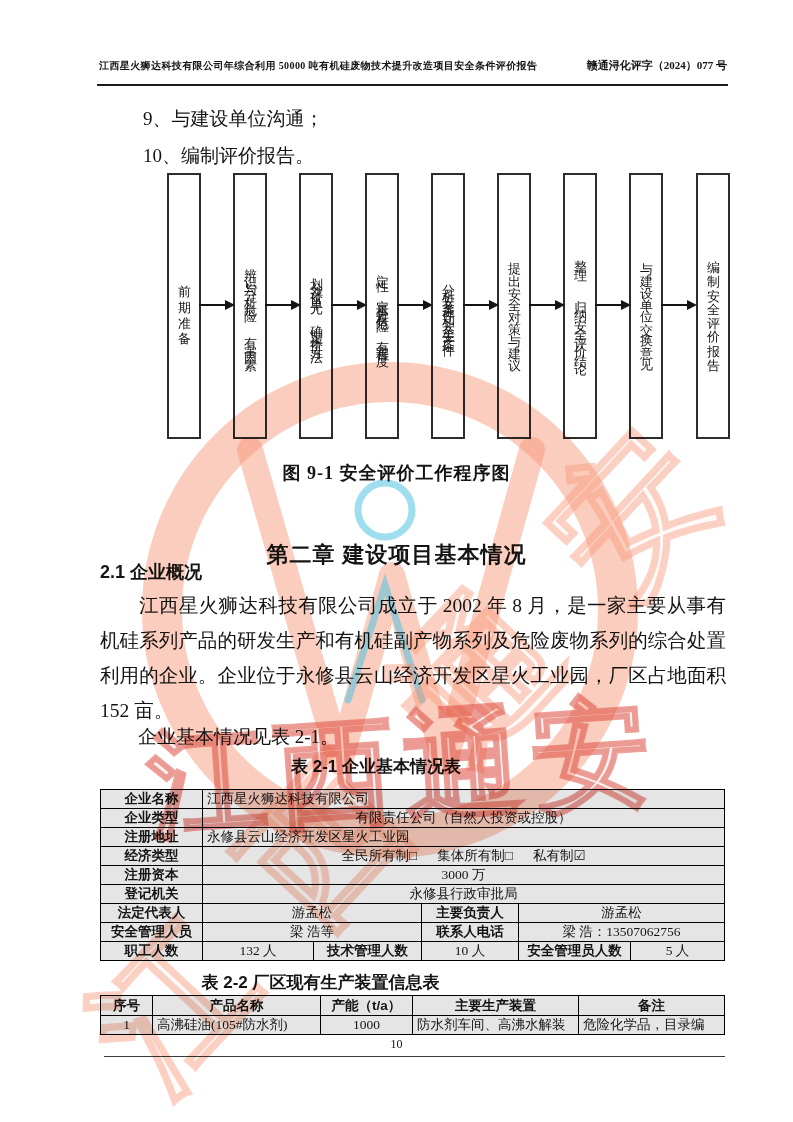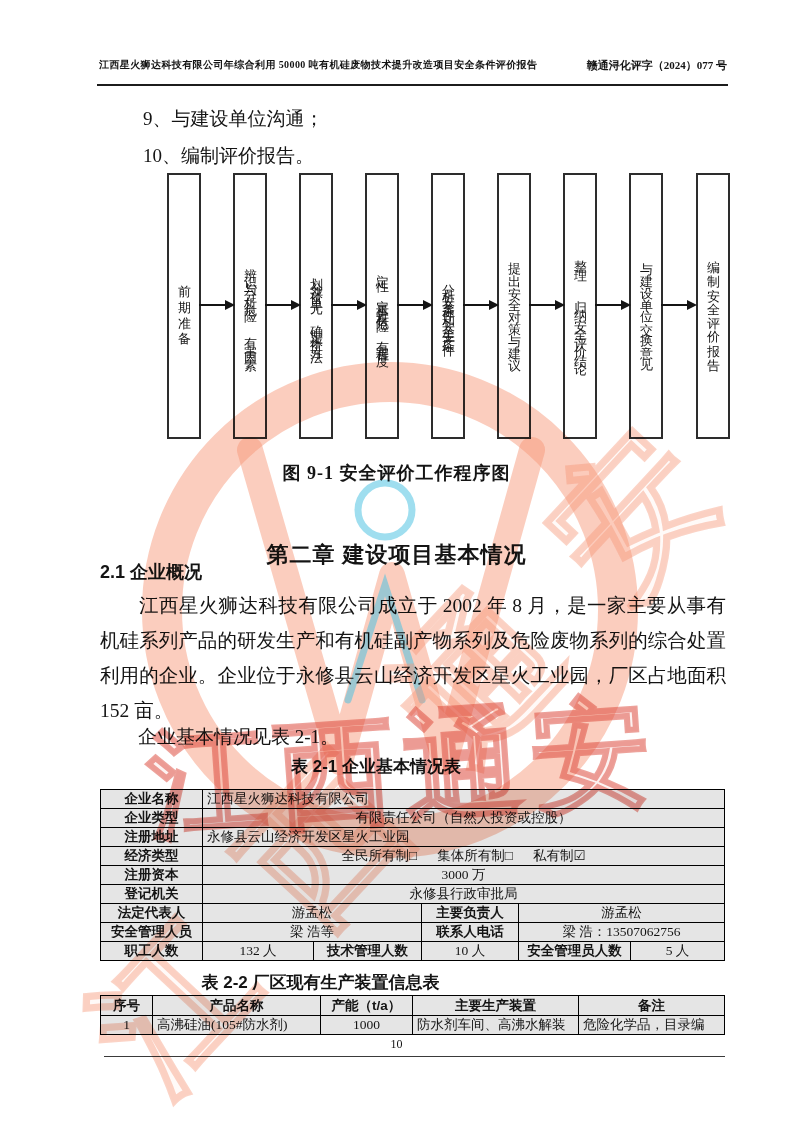--- a/index.html
+++ b/index.html
@@ -3,21 +3,21 @@
 <meta charset="utf-8">
 <style>
   html,body { margin:0; padding:0; background:#e8e8e8; }
   #page {
     position:relative; width:793px; height:1122px; margin:0 auto;
     background:#ffffff; overflow:hidden;
     font-family:"Liberation Serif","DejaVu Serif",serif; color:#141414;
   }
   
   .hdr { position:absolute; left:99px; top:58px; width:628px; display:flex;
-         justify-content:space-between; align-items:flex-start;gap:22px; }
+         justify-content:space-between; align-items:center;gap:22px; }
   .hdr-left  { font-size:10px; font-weight:bold; letter-spacing:0.4px; }
   .hdr-right { font-size:11px; font-weight:bold; white-space:nowrap; }
   .hdr-rule  { position:absolute; left:97px; top:84px; width:631px; border-top:2px solid #1c1c1c; }
   
   .li9  { position:absolute; left:143px; top:106px; font-size:19px; }
   .li10 { position:absolute; left:143px; top:143px; font-size:19px; }
   
   .fc { position:absolute; left:0; top:0; width:793px; height:450px; }
   .fc-box {
     position:absolute; top:173px; width:30px; height:262px;

